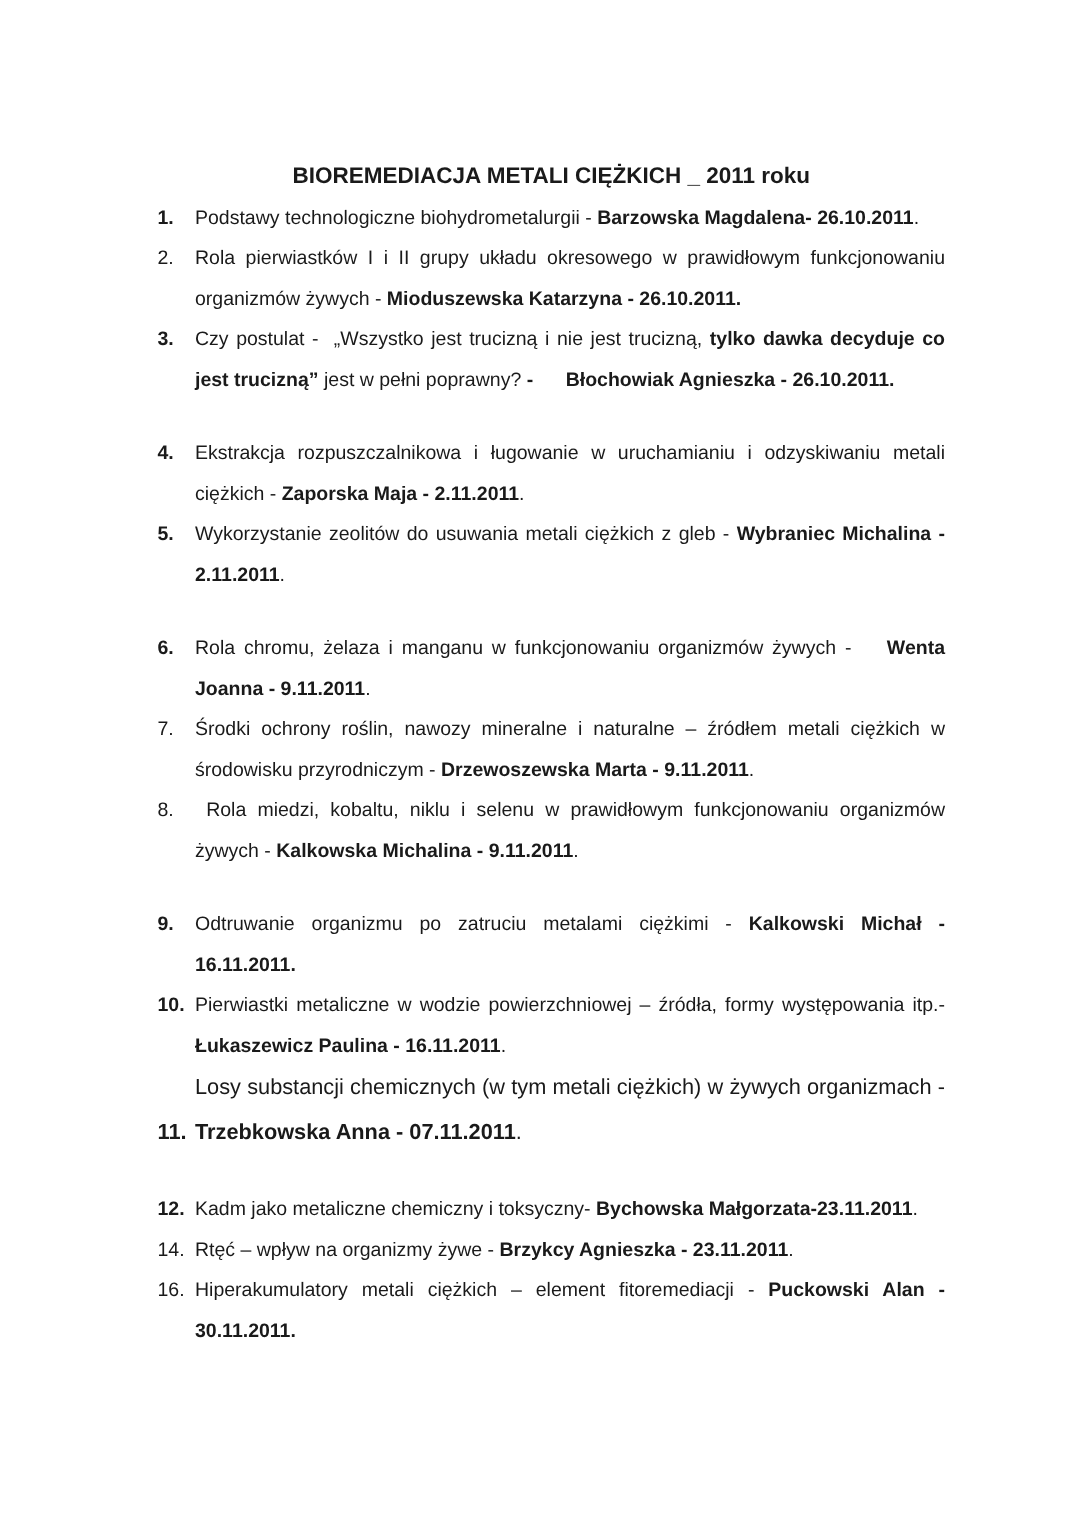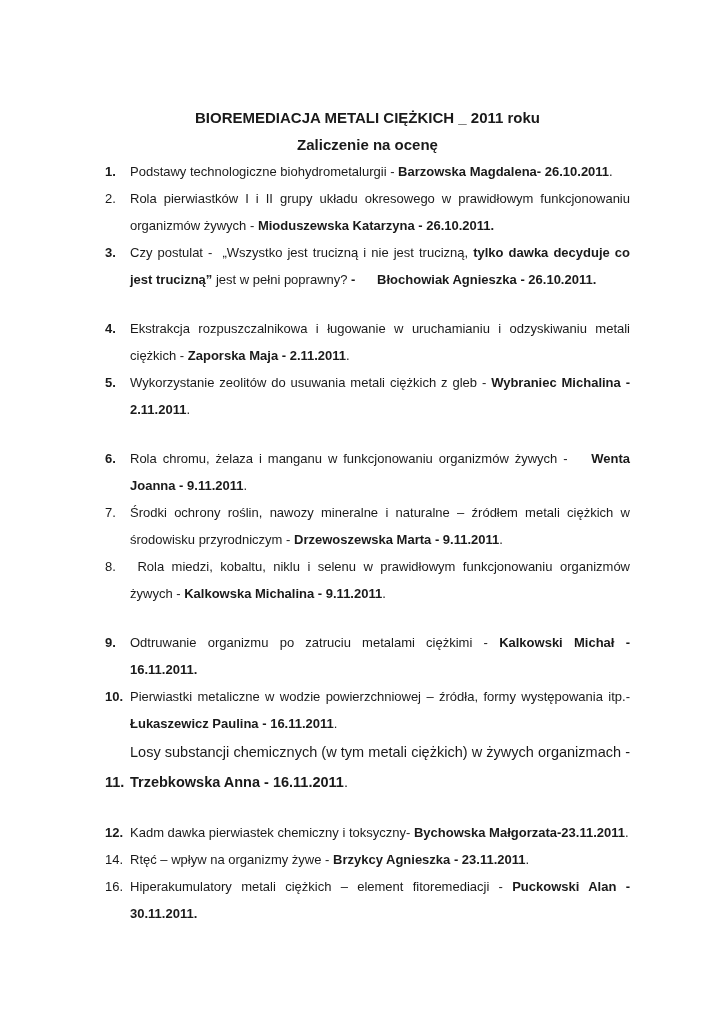--- a/index.html
+++ b/index.html
@@ -54,21 +54,20 @@
   }
   .bold {
     font-weight: bold;
   }
 </style>
 </head>
 <body>
 
 <div class="page">
   <h1 class="doc-title">BIOREMEDIACJA METALI CIĘŻKICH _ 2011 roku</h1>
-  <h2 class="doc-subtitle">Zaliczenie na ocenę</h2>
   <div class="topic-list">
       <div class="item">
         <span class="num bold">1.</span>
         <span class="body"><span>Podstawy technologiczne biohydrometalurgii - </span><span class="bold">Barzowska Magdalena- 26.10.2011</span><span>.</span></span>
       </div>
       <div class="item">
         <span class="num">2.</span>
         <span class="body"><span>Rola pierwiastków I i II grupy układu okresowego w prawidłowym funkcjonowaniu organizmów żywych - </span><span class="bold">Mioduszewska Katarzyna - 26.10.2011.</span></span>
       </div>
       <div class="item">
@@ -98,25 +97,25 @@
       <div class="item gap">
         <span class="num bold">9.</span>
         <span class="body"><span>Odtruwanie organizmu po zatruciu metalami ciężkimi - </span><span class="bold">Kalkowski Michał - 16.11.2011.</span></span>
       </div>
       <div class="item">
         <span class="num bold">10.</span>
         <span class="body"><span>Pierwiastki metaliczne w wodzie powierzchniowej – źródła, formy występowania itp.- </span><span class="bold">Łukaszewicz Paulina - 16.11.2011</span><span>.</span></span>
       </div>
       <div class="item large">
         <span class="num bold">11.</span>
-        <span class="body"><span>Losy substancji chemicznych (w tym metali ciężkich) w żywych organizmach - </span><span class="bold">Trzebkowska Anna - 16.11.2011</span><span>.</span></span>
+        <span class="body"><span>Losy substancji chemicznych (w tym metali ciężkich) w żywych organizmach - </span><span class="bold">Trzebkowska Anna - 07.11.2011</span><span>.</span></span>
       </div>
       <div class="item gap">
         <span class="num bold">12.</span>
-        <span class="body"><span>Kadm dawka pierwiastek chemiczny i toksyczny- </span><span class="bold">Bychowska Małgorzata-23.11.2011</span><span>.</span></span>
+        <span class="body"><span>Kadm jako metaliczne chemiczny i toksyczny- </span><span class="bold">Bychowska Małgorzata-23.11.2011</span><span>.</span></span>
       </div>
       <div class="item">
         <span class="num">14.</span>
         <span class="body"><span>Rtęć – wpływ na organizmy żywe - </span><span class="bold">Brzykcy Agnieszka - 23.11.2011</span><span>.</span></span>
       </div>
       <div class="item">
         <span class="num">16.</span>
         <span class="body"><span>Hiperakumulatory metali ciężkich – element fitoremediacji - </span><span class="bold">Puckowski Alan - 30.11.2011.</span></span>
       </div>
     </div>

